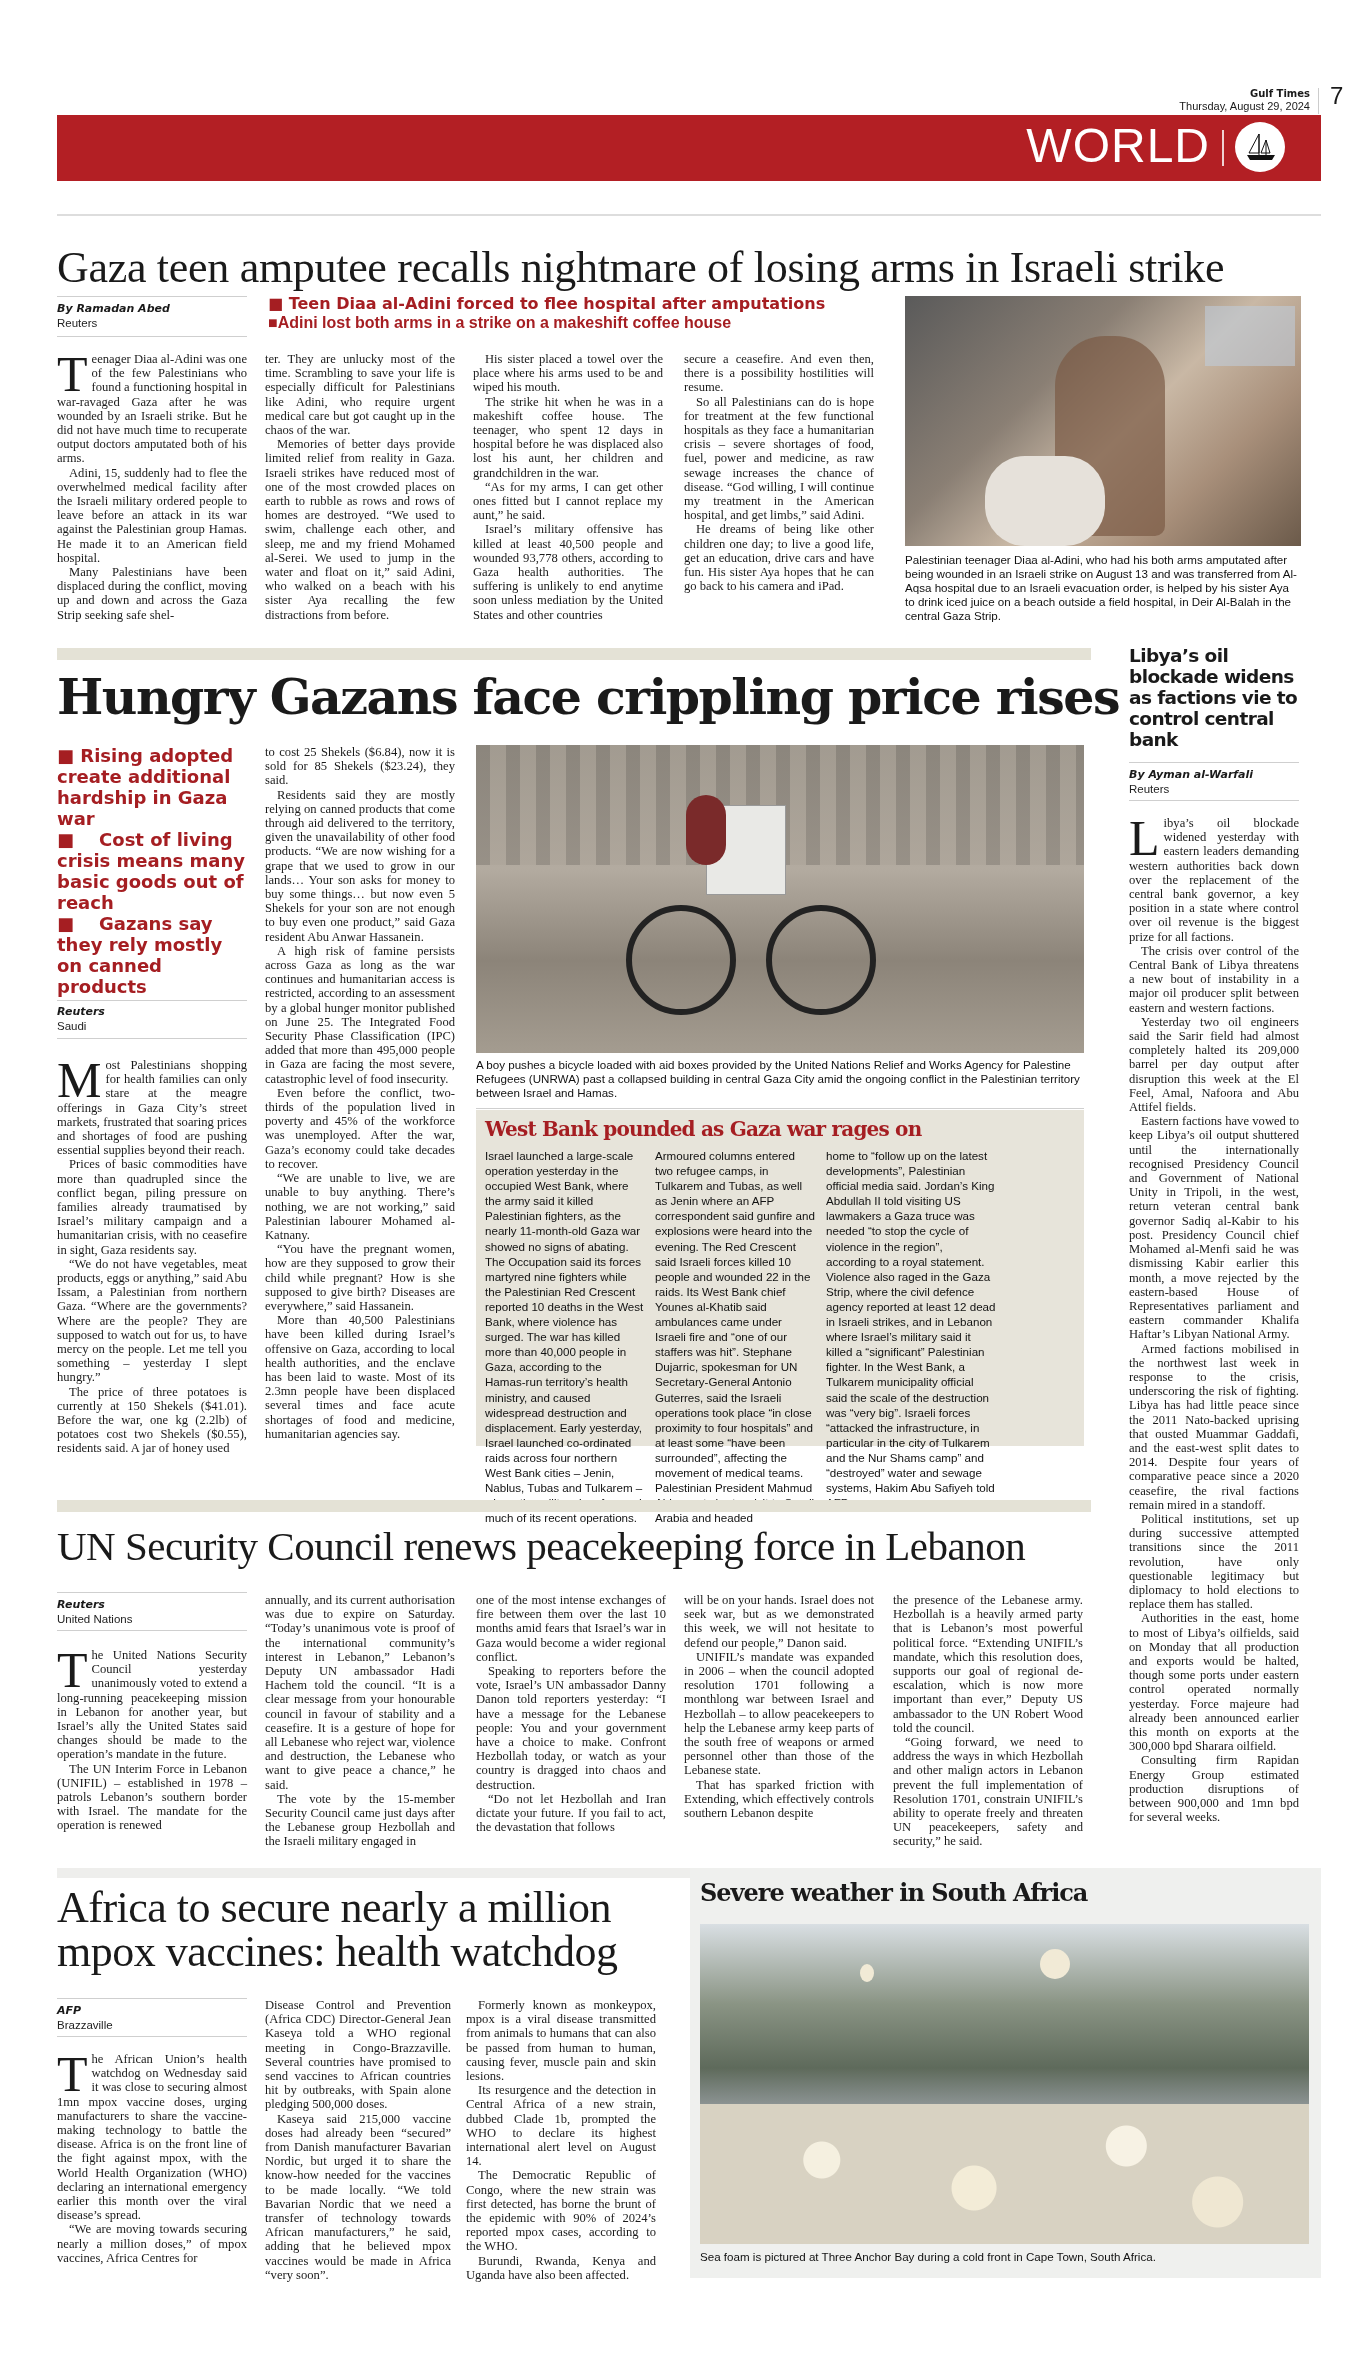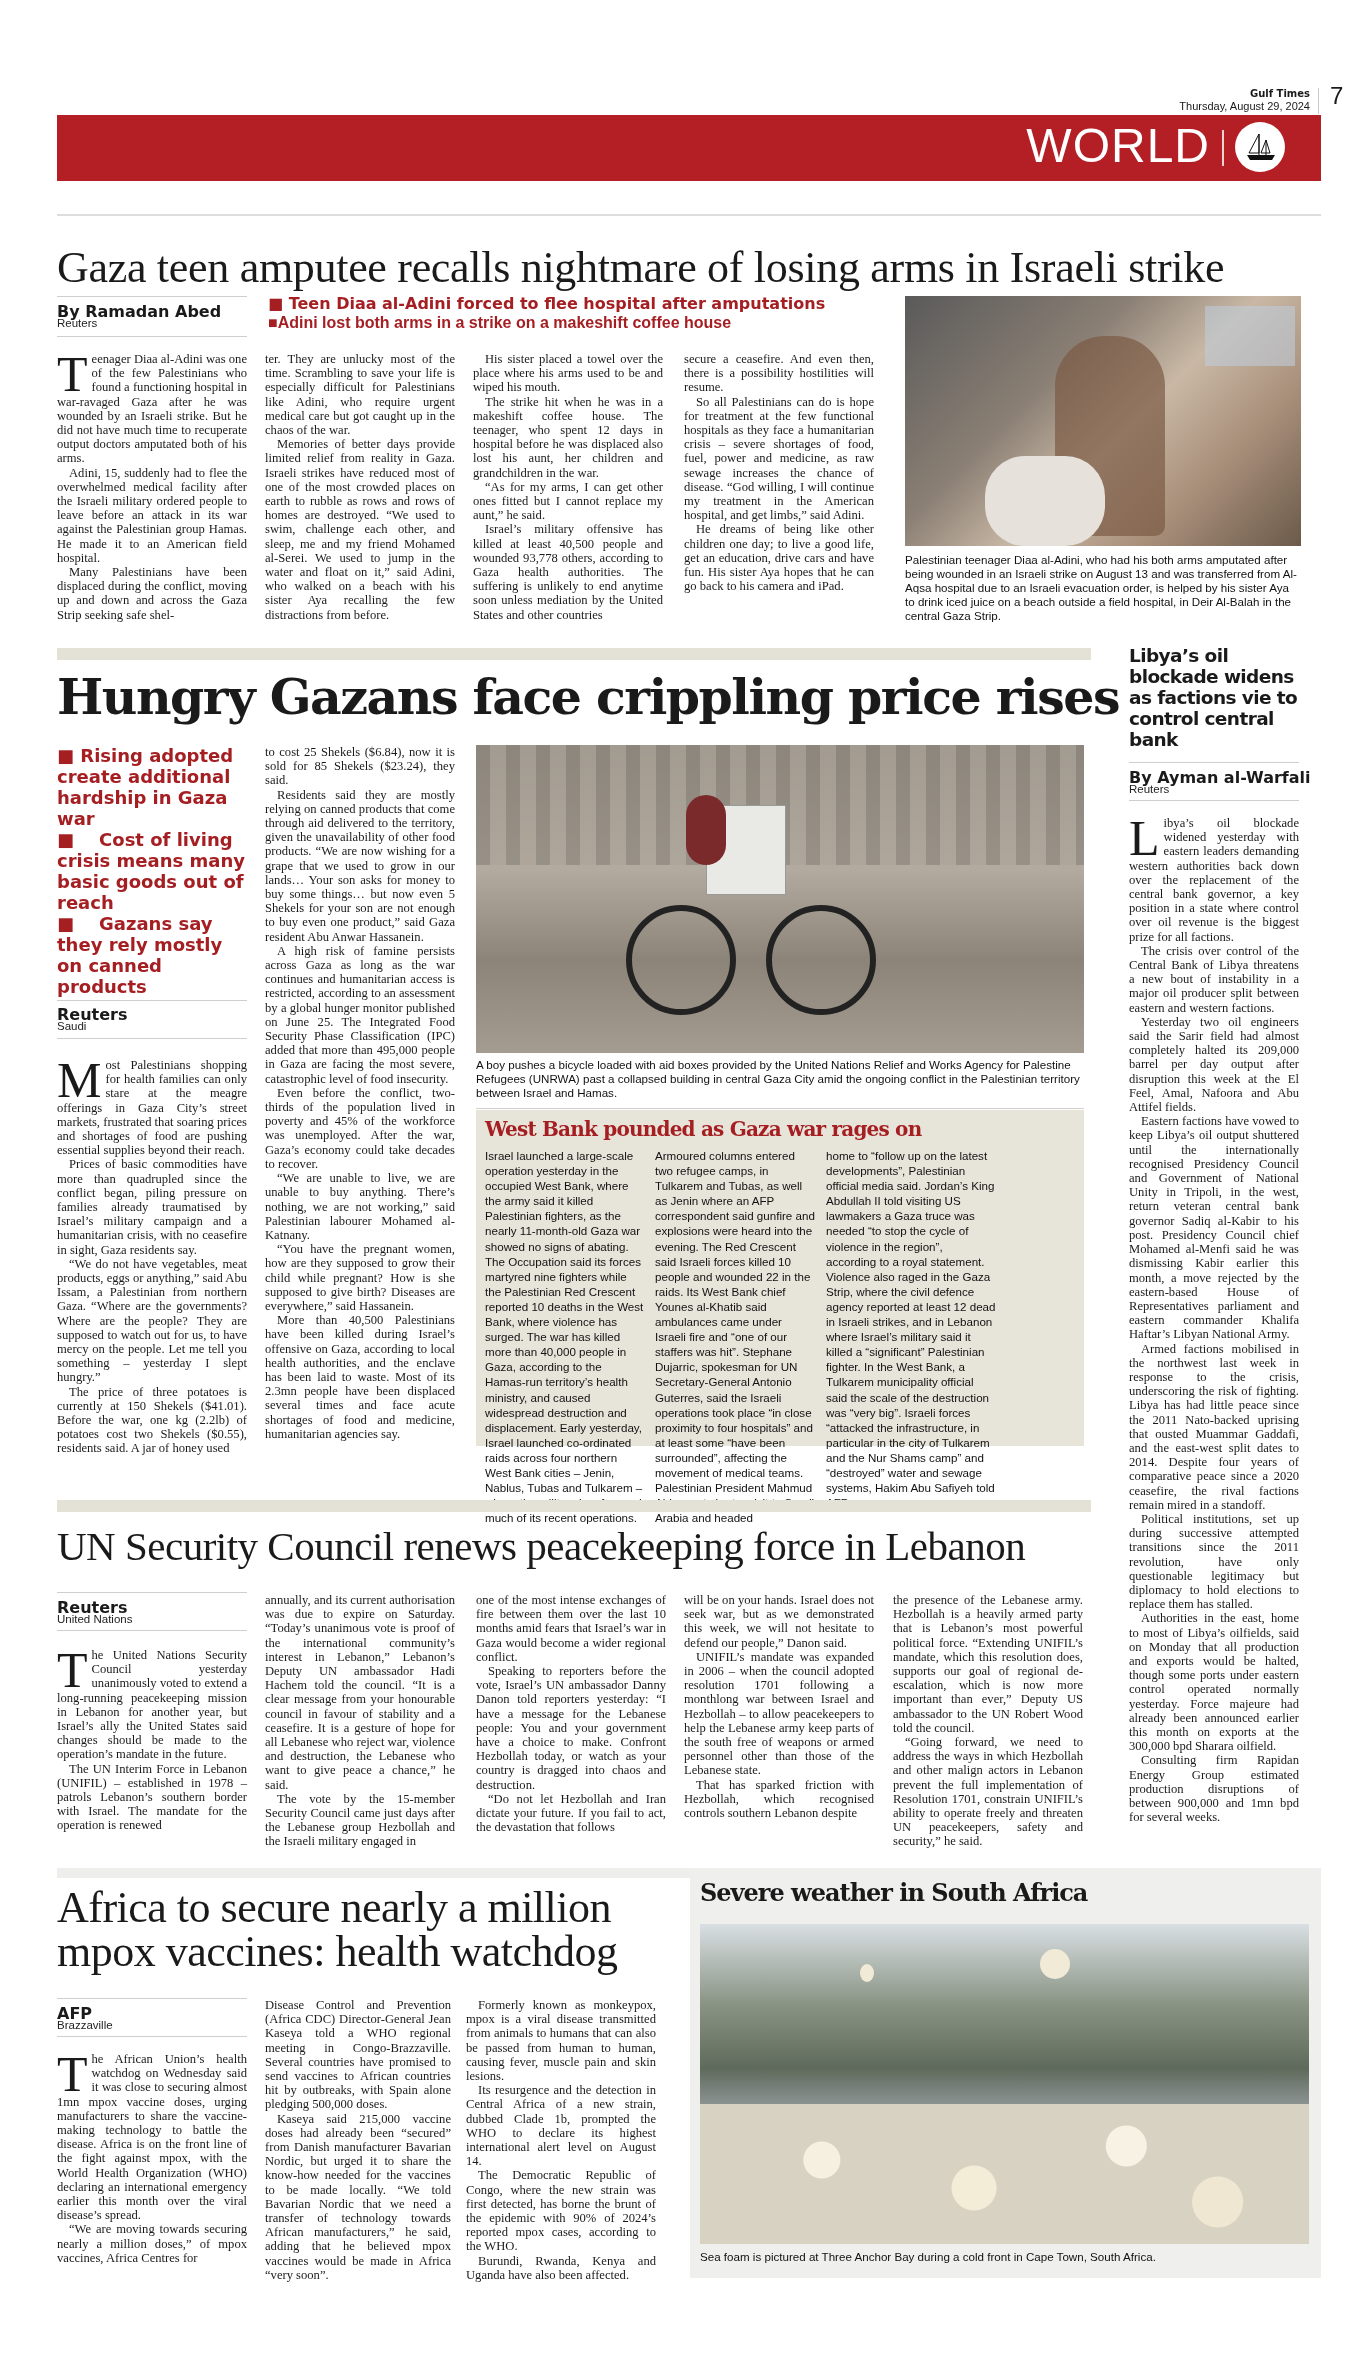--- a/index.html
+++ b/index.html
@@ -7,21 +7,21 @@
   .abs { position: absolute; }
   .sans { font-family: "Liberation Sans", sans-serif; }
   .serif { font-family: "Liberation Serif", serif; }
   .body-text { font-family: "Liberation Serif", serif; font-size: 12.6px; line-height: 14.2px; text-align: justify; hyphens: auto; }
   .body-text p { text-indent: 12px; }
   .body-text p.first { text-indent: 0; }
   .dropcap { float: left; font-family: "Liberation Serif", serif; font-size: 50px; line-height: 40px; padding-right: 4px; margin-top: 2px; }
   .col { position: absolute; }
   .rule { position: absolute; height: 1px; background: #cfcfcf; }
   .beige-bar { position: absolute; height: 12px; background: #e4e2d6; }
-  .byline-name { font-family: "DejaVu Sans", sans-serif; font-weight: bold; font-size: 16px; }
+  .byline-name { font-family: "DejaVu Sans", sans-serif; font-weight: bold; font-size: 11px; font-style: italic; }
   .byline-src { font-family: "Liberation Sans", sans-serif; font-size: 11.5px; color: #222; }
   .caption { font-family: "Liberation Sans", sans-serif; font-size: 11.6px; line-height: 14px; color: #111; }
   .red { color: #a51e22; }
   .photo { position: absolute; overflow: hidden; }
   .sidebar-text { font-family: "Liberation Sans", sans-serif; font-size: 11.6px; line-height: 15.1px; color: #111; }
 </style>
 </head>
 <body>
 
 <div class="abs sans" style="left:1160px;top:88px;width:150px;text-align:right;font-family:'DejaVu Sans',sans-serif;font-weight:bold;font-size:10px;">Gulf Times</div>
@@ -153,21 +153,21 @@
   <p>The vote by the 15-member Security Council came just days after the Lebanese group Hezbollah and the Israeli military engaged in</p>
 </div>
 <div class="col body-text" style="left:476px;top:1593px;width:190px;">
   <p class="first">one of the most intense exchanges of fire between them over the last 10 months amid fears that Israel’s war in Gaza would become a wider regional conflict.</p>
   <p>Speaking to reporters before the vote, Israel’s UN ambassador Danny Danon told reporters yesterday: “I have a message for the Lebanese people: You and your government have a choice to make. Confront Hezbollah today, or watch as your country is dragged into chaos and destruction.</p>
   <p>“Do not let Hezbollah and Iran dictate your future. If you fail to act, the devastation that follows</p>
 </div>
 <div class="col body-text" style="left:684px;top:1593px;width:190px;">
   <p class="first">will be on your hands. Israel does not seek war, but as we demonstrated this week, we will not hesitate to defend our people,” Danon said.</p>
   <p>UNIFIL’s mandate was expanded in 2006 – when the council adopted resolution 1701 following a monthlong war between Israel and Hezbollah – to allow peacekeepers to help the Lebanese army keep parts of the south free of weapons or armed personnel other than those of the Lebanese state.</p>
-  <p>That has sparked friction with Hezbollah, which recognised controls southern Lebanon despite</p>
+  <p>That has sparked friction with Extending, which effectively controls southern Lebanon despite</p>
 </div>
 <div class="col body-text" style="left:893px;top:1593px;width:190px;">
   <p class="first">the presence of the Lebanese army. Hezbollah is a heavily armed party that is Lebanon’s most powerful political force. “Extending UNIFIL’s mandate, which this resolution does, supports our goal of regional de-escalation, which is now more important than ever,” Deputy US ambassador to the UN Robert Wood told the council.</p>
   <p>“Going forward, we need to address the ways in which Hezbollah and other malign actors in Lebanon prevent the full implementation of Resolution 1701, constrain UNIFIL’s ability to operate freely and threaten UN peacekeepers, safety and security,” he said.</p>
 </div>
 
 <div class="abs" style="left:57px;top:1868px;width:1264px;height:10px;background:#eeeeec;"></div>
 
 <h1 class="abs serif" style="left:57px;top:1886px;font-size:44px;font-weight:normal;line-height:44px;letter-spacing:-0.5px;white-space:nowrap;">
   <div>Africa to secure nearly a million</div>

